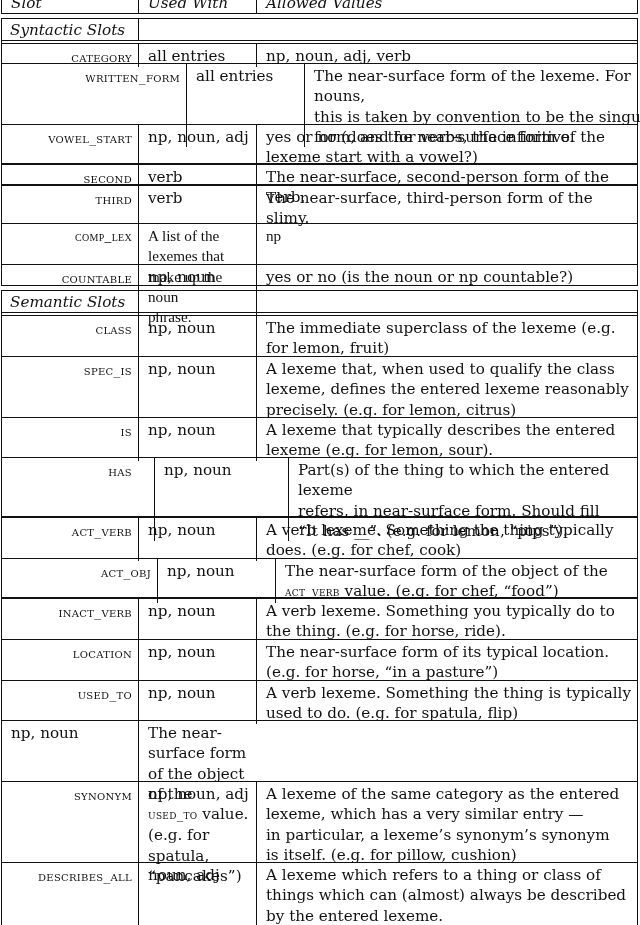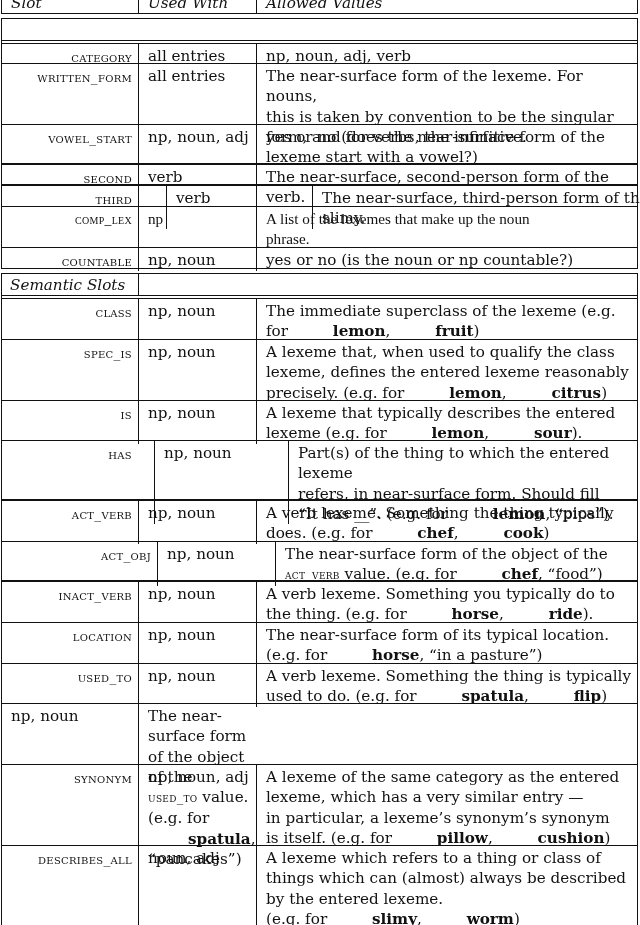--- a/index.html
+++ b/index.html
@@ -18,66 +18,67 @@
   .dbl { height: 3px; border-bottom: 1.3px solid #111; }
   .sec { display: grid; grid-template-columns: 136px 501px; border-left: 1.5px solid #111;
          border-right: 1.5px solid #111; border-top: 1.3px solid #111; border-bottom: 1.3px solid #111;
          height: 23px; box-sizing: border-box; margin-top: 2px; }
   .sec > div { font-style: italic; font-size: 15.2px; padding: 1px 6px 0 8px; line-height: 20px; }
   .sec > div + div { border-left: 1.5px solid #111; }
   .gap { height: 2px; }
   .slot { font-variant: small-caps; text-transform: lowercase; font-size: 13.6px !important;
           letter-spacing: 0.3px; padding-top: 3px !important; text-align: right; }
   .sc { font-variant: small-caps; text-transform: lowercase; font-size: 13px; letter-spacing: 0.3px; }
-  b { font-weight: bold; margin-left: 40px; }
+  b { font-weight: normal; }
 </style>
 </head>
 <body>
 
 <div class="tbl">
   <div class="row head">
     <div>Slot</div>
     <div>Used With</div>
     <div>Allowed Values</div>
   </div>
   <div id="body">
       <div class="gap"></div>
       <div class="sec">
+        <div>Syntactic Slots</div>
         <div></div>
       </div>
       <div class="row dbl" style="grid-template-columns: 1fr;"></div>
       <div class="row data" style="height: 20px;">
         <div class="slot">CATEGORY</div>
         <div>all entries</div>
         <div>np, noun, adj, verb</div>
       </div>
-      <div class="row data" style="height: 61px;">
+      <div class="row data" style="height: 61px; padding-left: 48px;">
         <div class="slot">WRITTEN_FORM</div>
         <div>all entries</div>
         <div>The near-surface form of the lexeme. For nouns,<br>this is taken by convention to be the singular<br>form, and for verbs, the infinitive.</div>
       </div>
       <div class="row data thick" style="height: 40px;">
         <div class="slot">VOWEL_START</div>
         <div>np, noun, adj</div>
         <div>yes or no (does the near-surface form of the<br>lexeme start with a vowel?)</div>
       </div>
       <div class="row data thick" style="height: 21px;">
         <div class="slot">SECOND</div>
         <div>verb</div>
         <div>The near-surface, second-person form of the verb.</div>
       </div>
-      <div class="row data" style="height: 21px; gap: 28px;">
+      <div class="row data" style="height: 38px;">
         <div class="slot">THIRD</div>
         <div>verb</div>
         <div>The near-surface, third-person form of the slimy.</div>
       </div>
       <div class="row data" style="height: 41px; font-family: Liberation Serif, serif;">
         <div class="slot">COMP_LEX</div>
+        <div>A list of the lexemes that make up the noun<br>phrase.</div>
         <div>np</div>
-        <div>A list of the lexemes that make up the noun<br>phrase.</div>
       </div>
       <div class="row data" style="height: 21px;">
         <div class="slot">COUNTABLE</div>
         <div>np, noun</div>
         <div>yes or no (is the noun or np countable?)</div>
       </div>
       <div class="gap"></div>
       <div class="sec">
         <div>Semantic Slots</div>
         <div></div>

